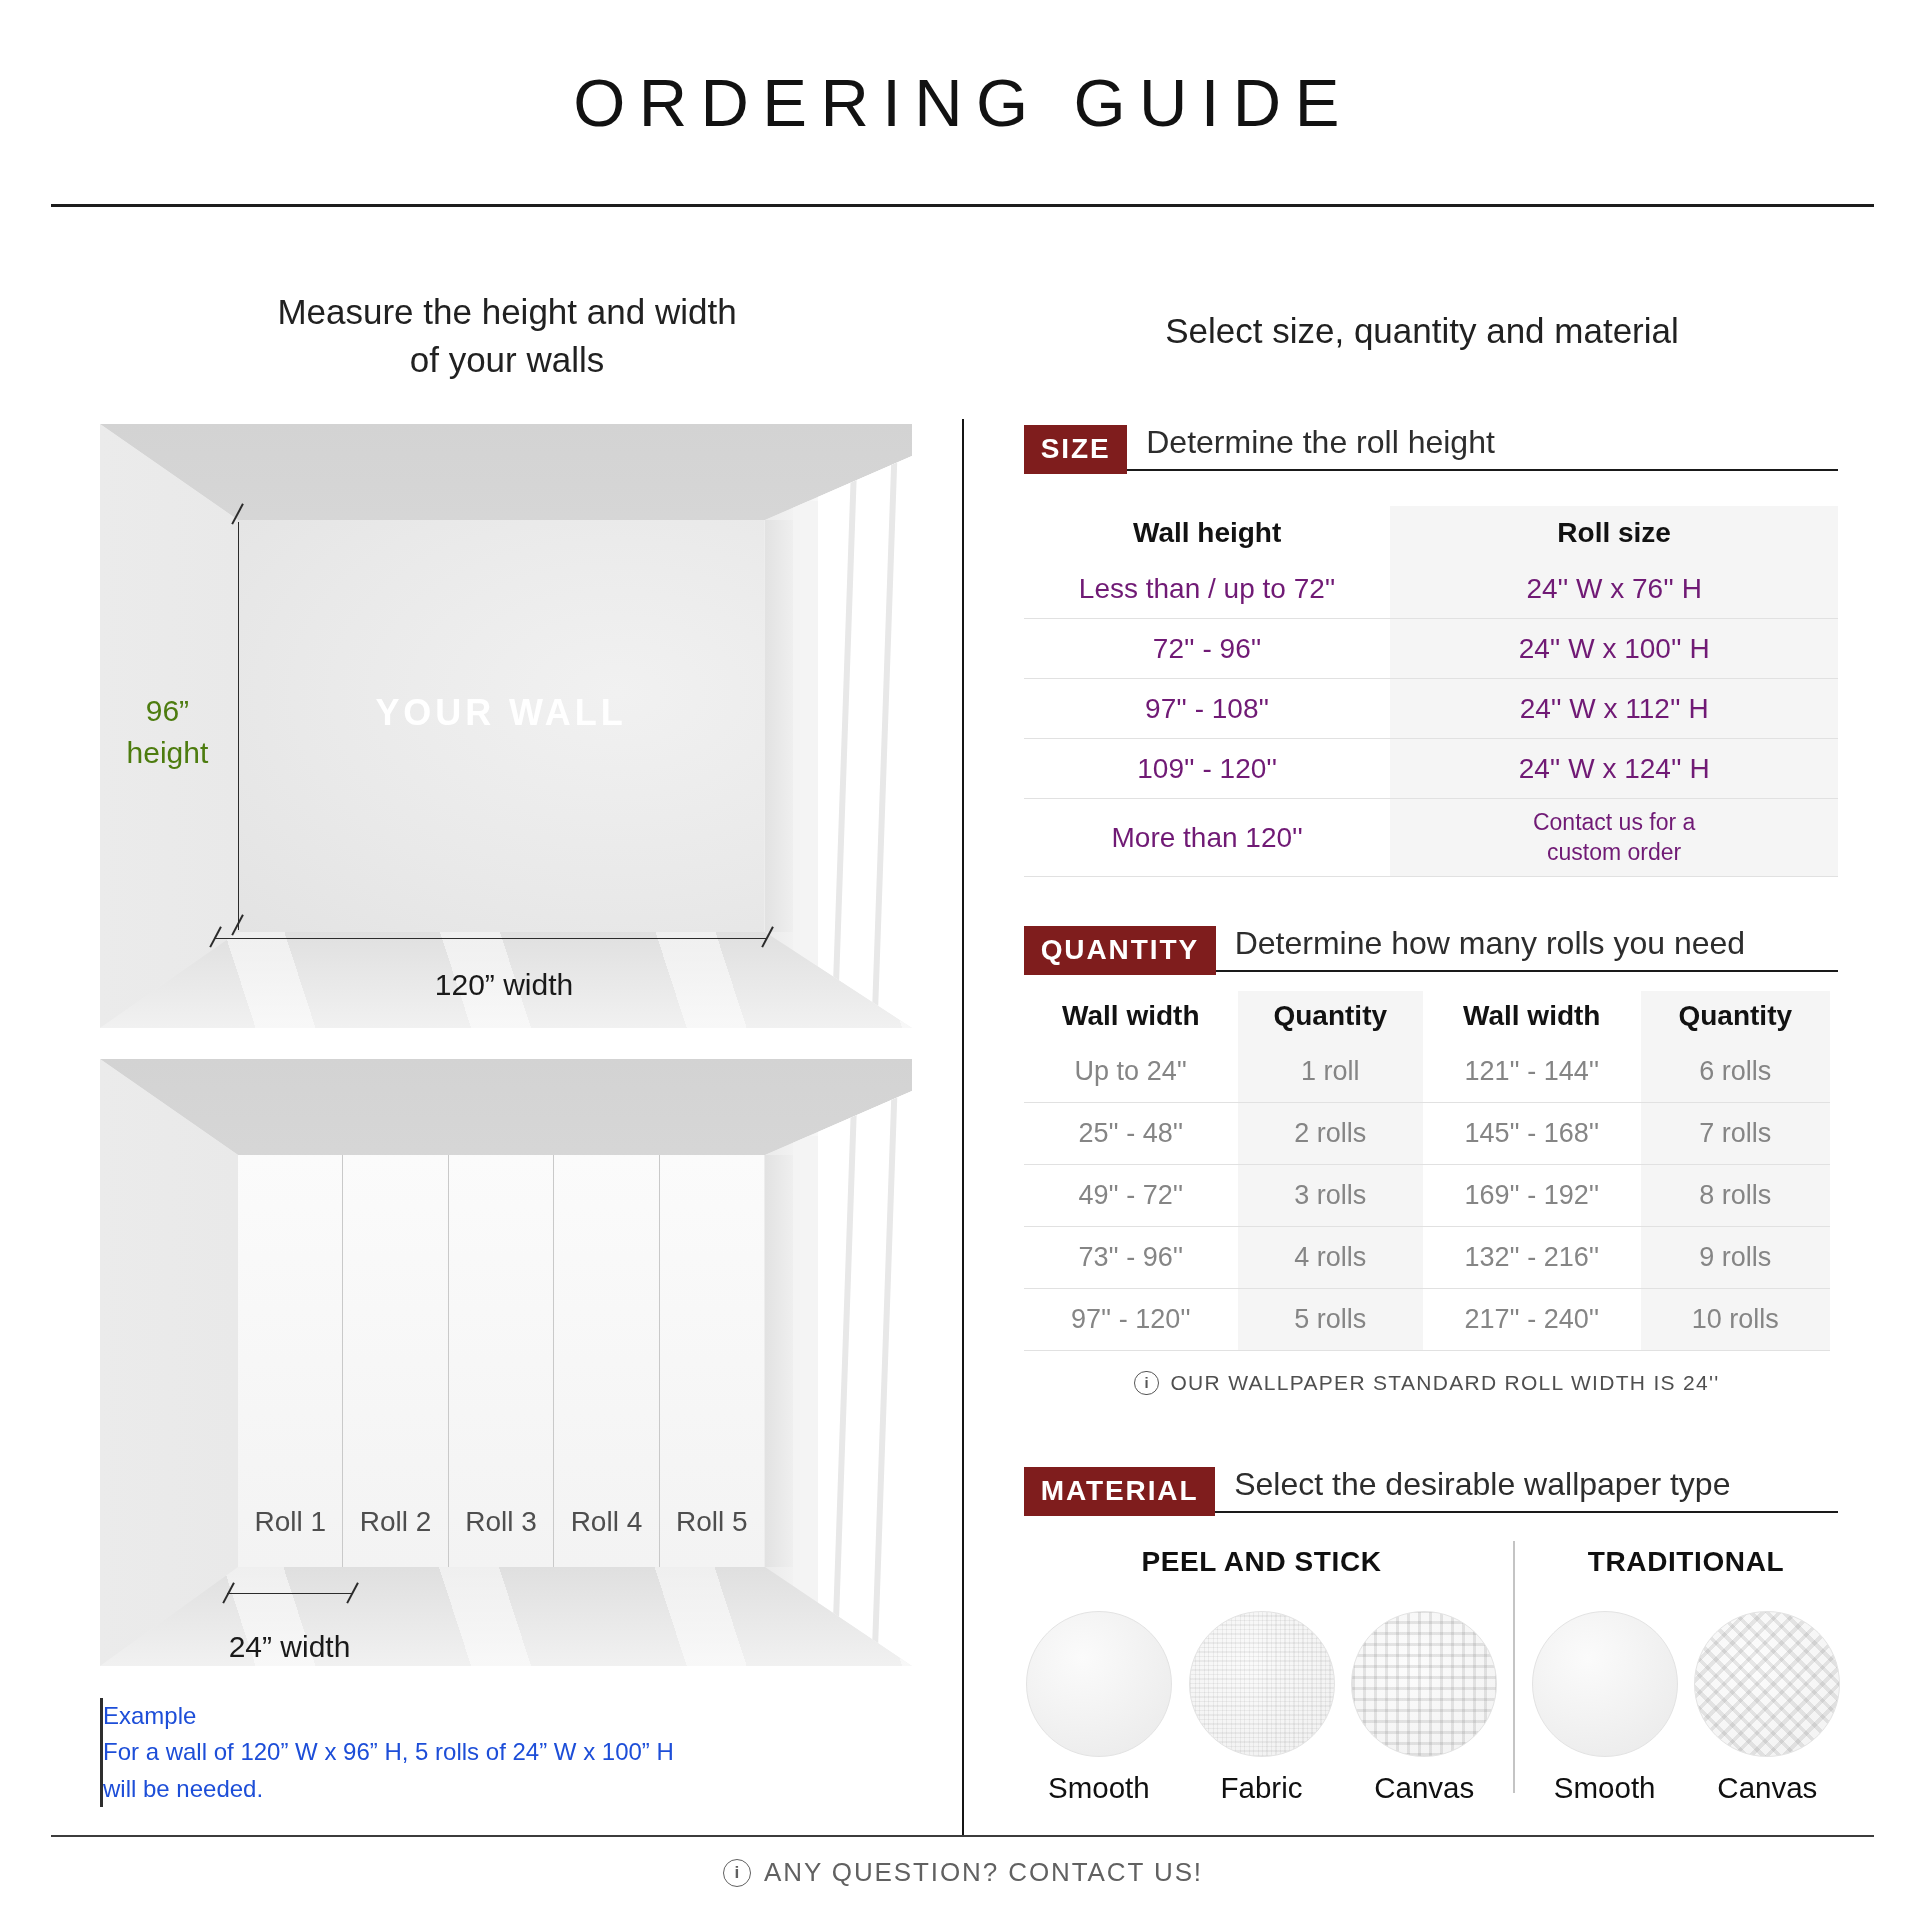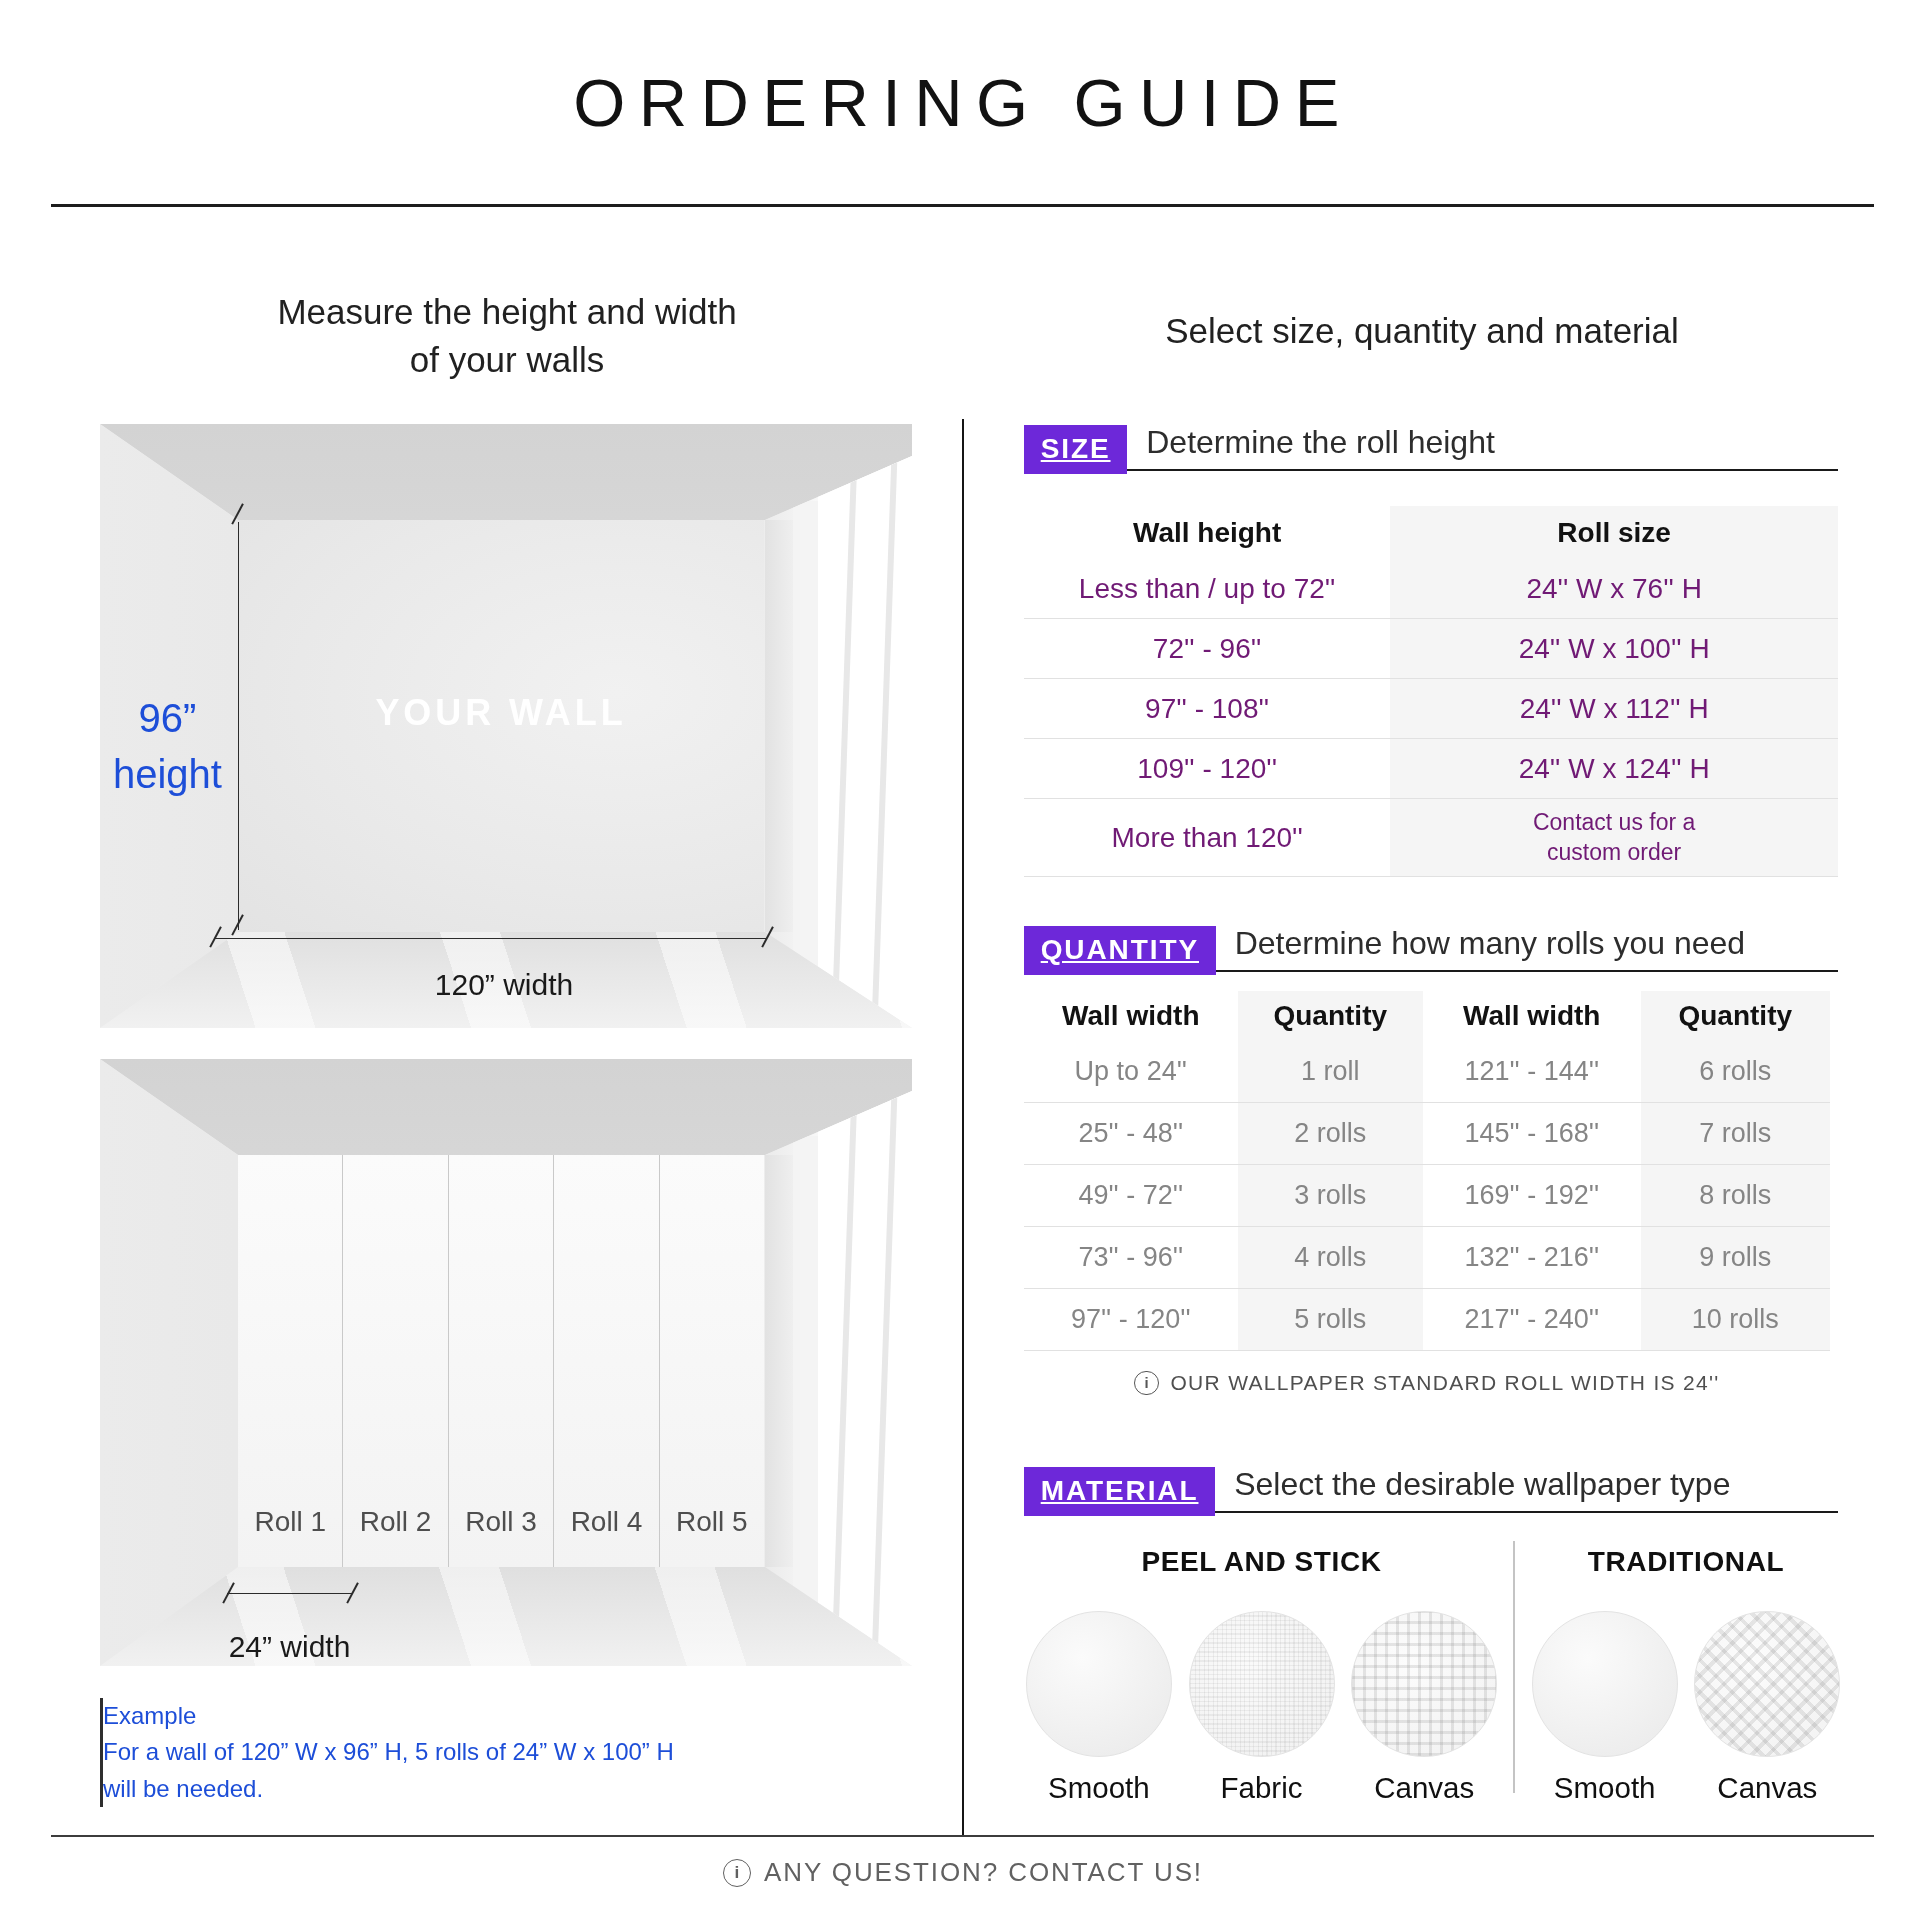--- a/index.html
+++ b/index.html
@@ -41,40 +41,40 @@
     background:repeating-linear-gradient(72deg,rgba(255,255,255,0) 0 148px,rgba(255,255,255,0.5) 148px 205px);}
 
   .your-wall-label{position:absolute;left:138px;top:268px;width:526px;text-align:center;
     font-size:36px;font-weight:700;letter-spacing:3.9px;color:#ffffff;}
 
   .dim-line-v{position:absolute;left:138px;top:98px;width:0;height:408px;border-left:1.9px solid #2b2b2b;}
   .dim-line-h{position:absolute;left:114px;top:514px;width:553px;height:0;border-top:1.9px solid #2b2b2b;}
   .dim-line-h.small{left:127px;top:534px;width:125px;}
   .tick{position:absolute;width:23px;height:1.9px;background:#2b2b2b;transform:rotate(-62deg);}
   .height-label{position:absolute;left:6.4px;top:266px;width:122px;text-align:center;
-    font-size:40px;line-height:1.4;color:#1d4ed8;}
+    font-size:30px;line-height:1.4;color:#4d7c0f;}
   .width-label{position:absolute;left:250px;top:544px;width:308px;text-align:center;
     font-size:30px;color:#1a1a1a;}
   .width-label.small{left:61px;top:571px;width:257px;}
 
   .rolls{position:absolute;left:138px;top:96px;width:526px;height:412px;display:flex;text-align:center;}
   .roll-panel{flex:1;background:linear-gradient(180deg,#fbfbfb 0%,#f3f3f3 100%);
     border-right:1.3px solid #c9c9c9;display:flex;align-items:flex-end;justify-content:center;
     padding-bottom:29.5px;box-sizing:border-box;font-size:28px;color:#4e4e4e;}
   .roll-panel:last-child{border-right:none;}
 
   
   .example{position:absolute;left:100px;top:1698px;width:803px;border-left:3.2px solid #2e2e2e;
     font-size:24px;line-height:1.52;color:#1d4ed8;}
 
   
   .section-header{position:absolute;left:1024px;width:814px;display:flex;align-items:flex-end;
     border-bottom:2.6px solid #1a1a1a;}
-  .section-tag{background:#6d28d9;color:#ffffff;font-size:28px;font-weight:600;letter-spacing:1.9px;
-    padding:8.3px 16.7px 9.6px 16.7px;margin-bottom:-5.8px;text-decoration:underline;}
+  .section-tag{background:#7f1d1d;color:#ffffff;font-size:28px;font-weight:600;letter-spacing:1.9px;
+    padding:8.3px 16.7px 9.6px 16.7px;margin-bottom:-5.8px;}
   .section-sub{font-size:32px;color:#2d2d2d;font-weight:400;margin:0 0 7.7px 19px;white-space:nowrap;}
   .sh-size{top:424px;}
   .sh-qty{top:925px;}
   .sh-mat{top:1466px;}
 
   
   .size-table{position:absolute;left:1024px;top:506px;width:814px;}
   .st-row{display:flex;align-items:center;}
   .st-row .c1{width:45%;text-align:center;}
   .st-row .c2{width:55%;text-align:center;background:#f5f5f5;align-self:stretch;

